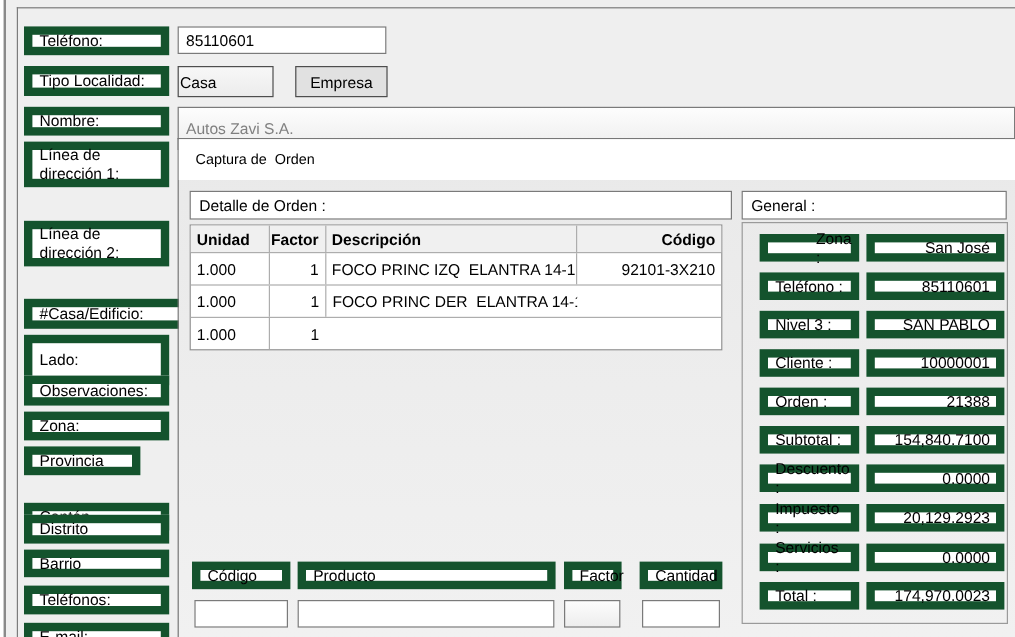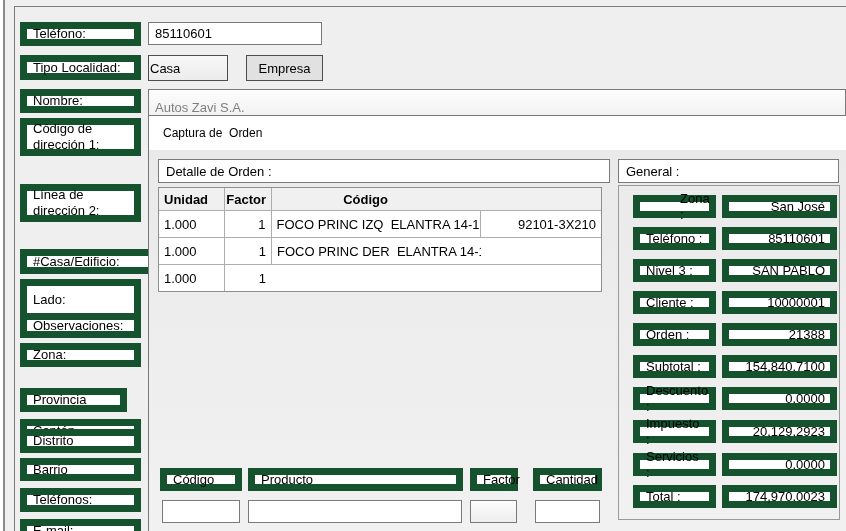--- a/index.html
+++ b/index.html
@@ -67,27 +67,27 @@
 </head>
 <body>
 
 <div class="abs left-white"></div>
 <div class="abs left-line"></div>
 <div class="abs outer-frame"></div>
 
 <div class="abs lbox" style="left:20px;top:22px;width:121px;height:24px;">Teléfono:</div>
 <div class="abs lbox" style="left:20px;top:55px;width:121px;height:25px;">Tipo Localidad:</div>
 <div class="abs lbox" style="left:20px;top:89px;width:121px;height:24px;">Nombre:</div>
-<div class="abs lbox two" style="left:20px;top:118px;width:121px;height:38px;">Código de dirección 1:</div>
+<div class="abs lbox two" style="left:20px;top:118px;width:121px;height:38px;">Línea de dirección 1:</div>
 <div class="abs lbox two" style="left:20px;top:184px;width:121px;height:38px;">Línea de dirección 2:</div>
 <div class="abs lbox" style="left:20px;top:249px;width:144px;height:25px;">#Casa/Edificio:</div>
 <div class="abs lbox" style="left:20px;top:279px;width:121px;height:42px;">Lado:</div>
 <div class="abs lbox" style="left:20px;top:313px;width:121px;height:25px;">Observaciones:</div>
 <div class="abs lbox" style="left:20px;top:343px;width:121px;height:24px;">Zona:</div>
-<div class="abs lbox" style="left:20px;top:388px;width:107px;height:24px;">Provincia</div>
+<div class="abs lbox" style="left:20px;top:372px;width:97px;height:24px;">Provincia</div>
 <div class="abs lbox" style="left:20px;top:419px;width:121px;height:23px;">Cantón</div>
 <div class="abs lbox" style="left:20px;top:429px;width:121px;height:24px;">Distrito</div>
 <div class="abs lbox" style="left:20px;top:458px;width:121px;height:23px;">Barrio</div>
 <div class="abs lbox" style="left:20px;top:488px;width:121px;height:24px;">Teléfonos:</div>
 <div class="abs lbox" style="left:20px;top:519px;width:121px;height:24px;">E-mail:</div>
 
 <input class="tbox" style="left: 148px; top: 22px; width: 174px; height: 23px;" value="85110601">
 <div class="abs btn lite" style="left:148px;top:55px;width:80px;height:26px;">Casa</div>
 <div class="abs btn dark" style="left:246px;top:55px;width:77px;height:26px;">Empresa</div>
 <input class="tbox" disabled="" style="left: 148px; top: 89px; width: 698px; height: 36px;" value="Autos Zavi S.A.">
@@ -96,20 +96,21 @@
   <div class="panel-head">Captura de  Orden</div>
 </div>
 
 <div class="abs sechdr" style="left:158px;top:159px;width:452px;height:24px;">Detalle de Orden :</div>
 <div class="abs sechdr" style="left:618px;top:159px;width:221px;height:24px;">General :</div>
 
 <div class="abs grid">
   <div class="grow head">
     <div class="gc u">Unidad</div>
     <div class="gc f">Factor</div>
+    <div class="gc d">Descripción</div>
     <div class="gc c">Código</div>
   </div>
   <div class="grow">
     <div class="gc u">1.000</div>
     <div class="gc f">1</div>
     <div class="gc d">FOCO PRINC IZQ  ELANTRA 14-16 (</div>
     <div class="gc c">92101-3X210</div>
   </div>
   <div class="grow">
     <div class="gc u">1.000</div>

